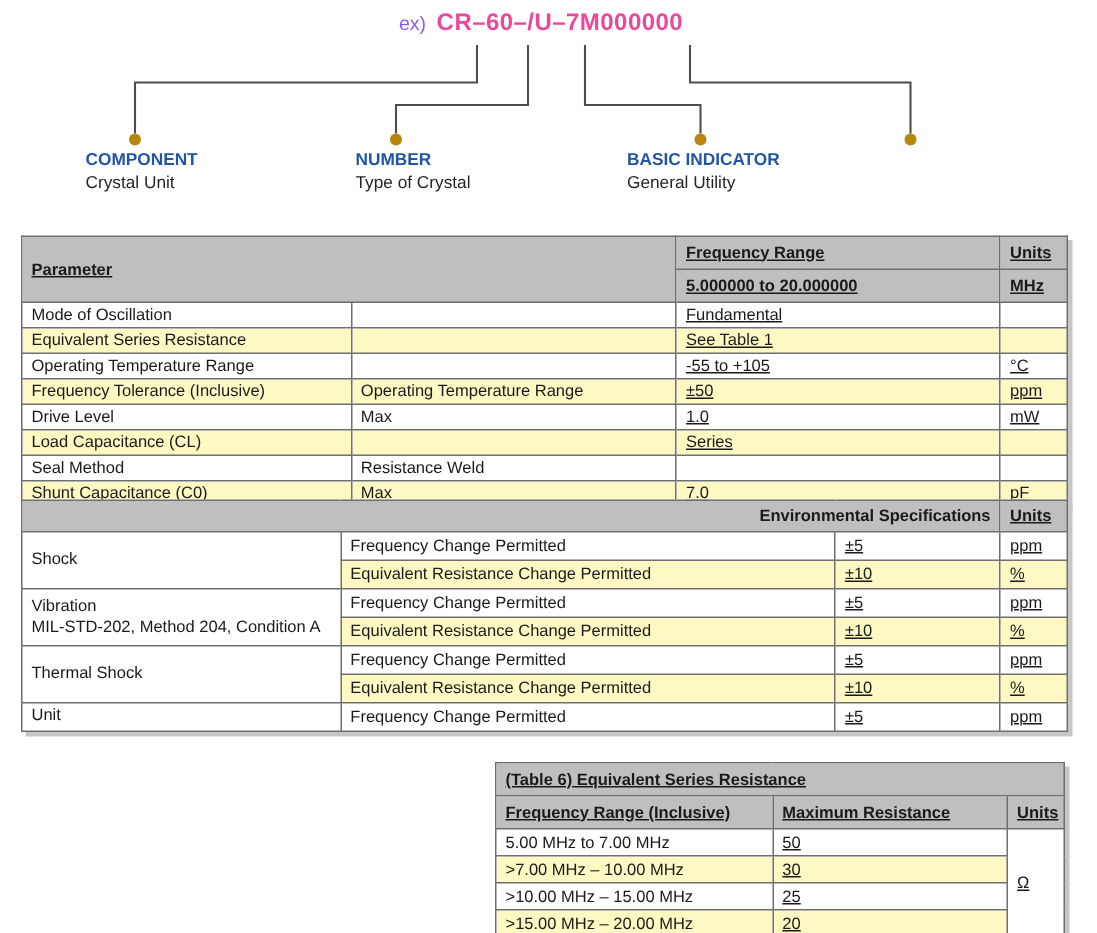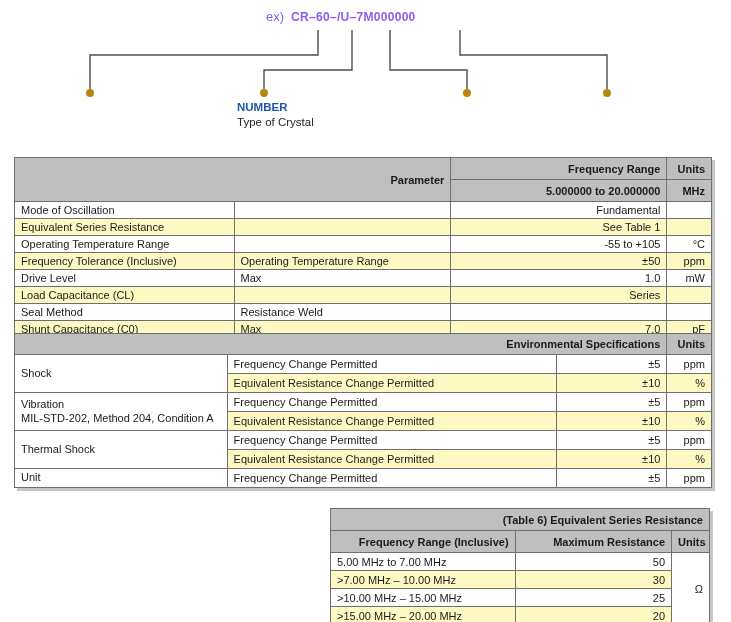--- a/index.html
+++ b/index.html
@@ -6,38 +6,38 @@
   .page {
     position:relative; width:731px; height:622px; background:#ffffff;
     font-family:"Liberation Sans", sans-serif; color:#1a1a1a;
     overflow:hidden;
   }
 
   
   .diagram-svg { position:absolute; left:0; top:0; }
   .title-line { position:absolute; left:266px; top:7px; white-space:nowrap; }
   .title-prefix { font-size:13px; color:#8b5cf6; margin-right:7px; }
-  .part-code { font-size:12px; font-weight:bold; color:#8b5cf6; letter-spacing:0.3px; }
+  .part-code { font-size:16px; font-weight:bold; color:#ec4899; letter-spacing:0.3px; }
 
   .diag-label { position:absolute; top:100px; line-height:1.32; font-size:11.5px; }
   .diag-label .lbl-title { font-weight:bold; color:#2155a8; }
   .diag-label .lbl-sub { color:#262626; }
   .lbl-1 { left:57px; }
   .lbl-2 { left:237px; }
   .lbl-3 { left:418px; }
   .lbl-4 { left:575px; width:112px; }
 
   
   table { border-collapse:collapse; table-layout:fixed; font-size:11px;
           box-shadow:3px 3px 0 #c6c6c6; background:#fff; }
   td, th { border:1px solid #6f6f6f; padding:1px 6px; overflow:hidden;
            white-space:nowrap; color:#1a1a1a; font-weight:normal; text-align:left; }
   .hdr { background:#bfbfbf; font-weight:bold;text-align:right; }
   .gray { background:#fef9c3; }
-  .c { text-align:right; }
+  .c { text-align:left;text-decoration:underline; }
 
   .tbl-parameter { position:absolute; left:14px; top:157px; width:698px; }
   .tbl-parameter tr.hrow td { height:19px; }
   .tbl-parameter tr.brow td { height:14px; }
 
   .tbl-env { position:absolute; left:14px; top:333px; width:698px; }
   .tbl-env tr.hrow td { height:18px; }
   .tbl-env tr.brow td { height:16px; }
   .env-name { vertical-align:middle; white-space:normal; line-height:1.25; }
 
@@ -63,23 +63,31 @@
       <circle cx="264" cy="93" r="4"></circle>
       <circle cx="467" cy="93" r="4"></circle>
       <circle cx="607" cy="93" r="4"></circle>
     </g>
   </svg>
 
   <div class="title-line">
     <span class="title-prefix">ex)</span><span class="part-code">CR–60–/U–7M000000</span>
   </div>
 
+  <div class="diag-label lbl-1">
+    <div class="lbl-title">COMPONENT</div>
+    <div class="lbl-sub">Crystal Unit</div>
+  </div>
   <div class="diag-label lbl-2">
     <div class="lbl-title">NUMBER</div>
     <div class="lbl-sub">Type of Crystal</div>
+  </div>
+  <div class="diag-label lbl-3">
+    <div class="lbl-title">BASIC INDICATOR</div>
+    <div class="lbl-sub">General Utility</div>
   </div>
 
   <table class="tbl-parameter">
     <colgroup>
         <col style="width:31.5%">
         <col style="width:31.1%">
         <col style="width:31.0%">
         <col style="width:6.4%">
       </colgroup>
     <tbody>

